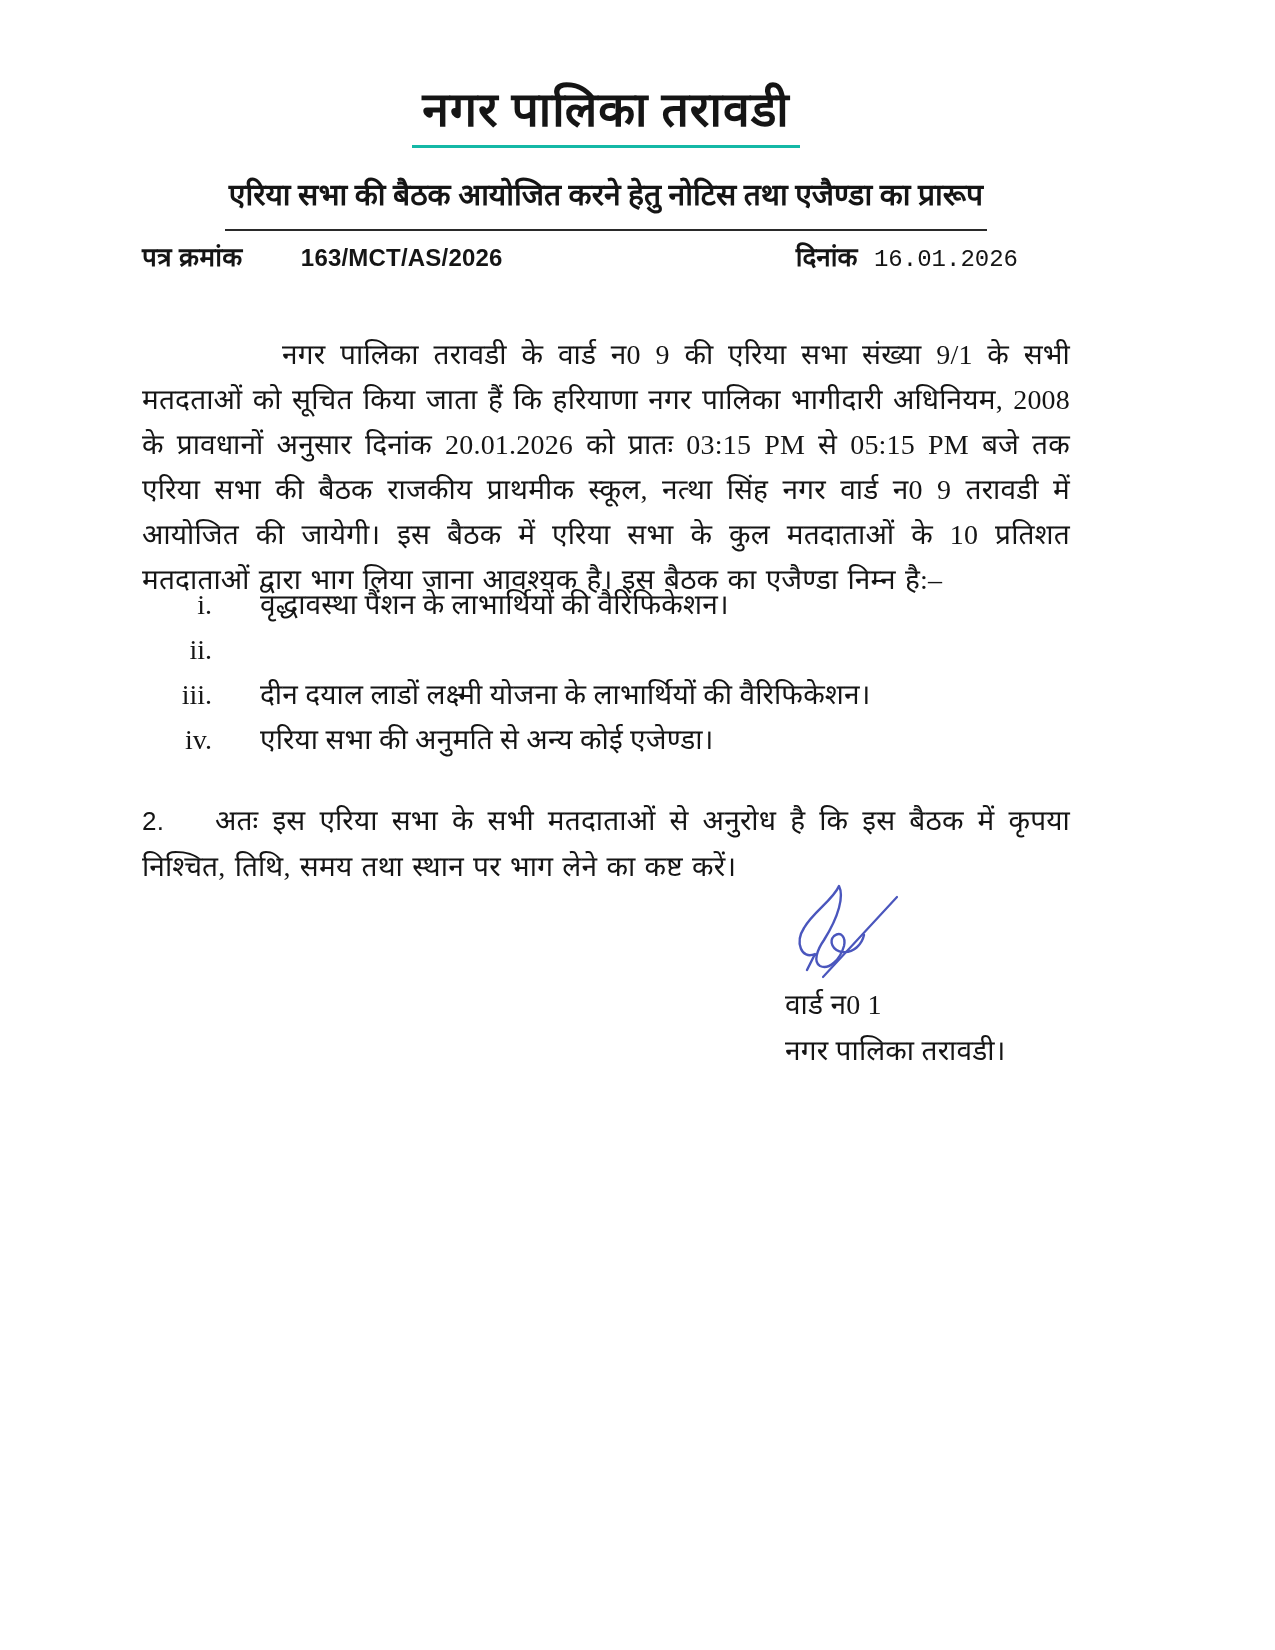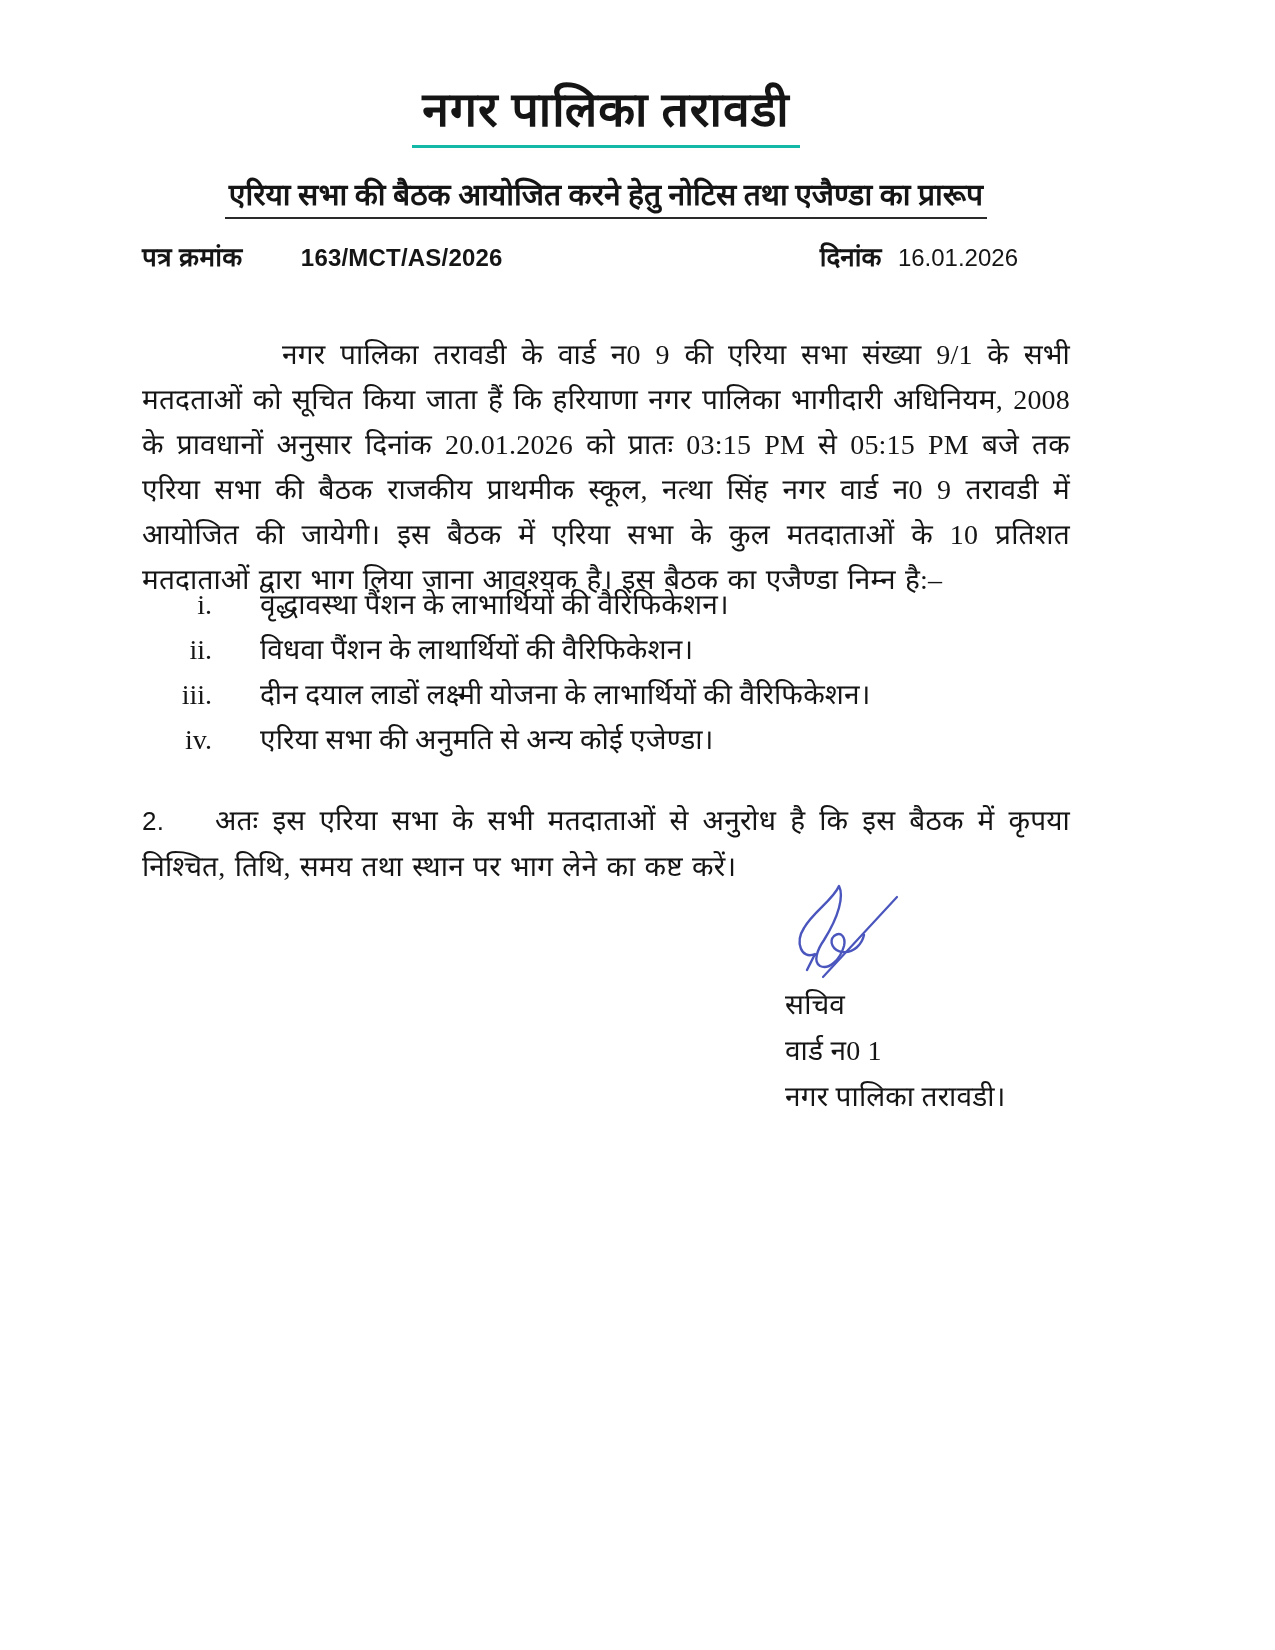--- a/index.html
+++ b/index.html
@@ -36,21 +36,21 @@
   }
   .subtitle-wrap {
     top: 178px;
     text-align: center;
   }
   .subtitle {
     display: inline-block;
     font-size: 30px;
     font-weight: bold;
     border-bottom: 2px solid #2a2a2a;
-    padding: 0 4px 4px 4px;
+    padding: 0 4px 16px 4px;
     line-height: 1.15;
   }
   
   .meta-row {
     top: 238px;
     display: flex;
     justify-content: space-between;
     align-items: baseline;
     font-size: 26px;
   }
@@ -62,21 +62,21 @@
   .letter-no {
     font-family: "Liberation Sans", "DejaVu Sans", sans-serif;
     font-weight: bold;
     font-size: 24px;
     margin-left: 58px;
     letter-spacing: 0.2px;
   }
   .meta-right { padding-right: 52px; }
   .date-label { font-weight: bold; }
   .date-value {
-    font-family: Liberation Sans, sans-serif;
+    font-family: Liberation Mono, monospace;
     font-size: 24px;
     margin-left: 10px;
   }
   
   .para1 {
     top: 332px;
     font-size: 28px;
     line-height: 45px;
     text-align: justify;
     text-indent: 140px;
@@ -159,21 +159,20 @@
 
 <div class="content abs para1">नगर पालिका तरावडी के वार्ड न0 9 की एरिया सभा संख्या 9/1 के सभी मतदताओं को सूचित किया जाता हैं कि हरियाणा नगर पालिका भागीदारी अधिनियम, 2008 के प्रावधानों अनुसार दिनांक 20.01.2026 को प्रातः 03:15 PM से 05:15 PM बजे तक एरिया सभा की बैठक राजकीय प्राथमीक स्कूल, नत्था सिंह नगर वार्ड न0 9 तरावडी में आयोजित की जायेगी। इस बैठक में एरिया सभा के कुल मतदाताओं के 10 प्रतिशत मतदाताओं द्वारा भाग लिया जाना आवश्यक है। इस बैठक का एजैण्डा निम्न है:–</div>
 
 <div class="content abs agenda">
   <div class="agenda-row">
     <span class="agenda-num">i.</span>
     <span class="agenda-text">वृद्धावस्था पैंशन के लाभार्थियों की वैरिफिकेशन।</span>
   </div>
   <div class="agenda-row">
     <span class="agenda-num">ii.</span>
-    <span class="agenda-text">विधवा पैंशन के लाथार्थियों की वैरिफिकेशन।</span>
   </div>
   <div class="agenda-row">
     <span class="agenda-num">iii.</span>
     <span class="agenda-text">दीन दयाल लाडों लक्ष्मी योजना के लाभार्थियों की वैरिफिकेशन।</span>
   </div>
   <div class="agenda-row">
     <span class="agenda-num">iv.</span>
     <span class="agenda-text">एरिया सभा की अनुमति से अन्य कोई एजेण्डा।</span>
   </div>
 </div>
@@ -181,17 +180,16 @@
 <div class="content abs para2">
   <span class="p2num">2.</span><span>अतः इस एरिया सभा के सभी मतदाताओं से अनुरोध है कि इस बैठक में कृपया निश्चित, तिथि, समय तथा स्थान पर भाग लेने का कष्ट करें।</span>
 </div>
 
 <div class="sig-block">
   <svg class="sig-scribble" width="120" height="100" viewBox="0 0 120 100" fill="none" xmlns="http://www.w3.org/2000/svg">
     <path d="M14 90 L 22 74 C 8 80, 2 62, 11 48 C 20 32, 40 20, 46 6 C 51 16, 46 36, 31 60 C 24 70, 20 82, 27 86 C 36 90, 47 80, 51 66 C 53 57, 48 51, 41 56 C 36 61, 39 71, 50 72 C 61 73, 69 64, 71 55" stroke="#4a56bd" stroke-width="2.4" stroke-linecap="round" stroke-linejoin="round"></path>
     <path d="M30 97 L 104 17" stroke="#4a56bd" stroke-width="2.2" stroke-linecap="round"></path>
   </svg>
   <div class="sig-lines">
-    <div>सचिव</div>
     <div>वार्ड न0 1</div>
     <div>नगर पालिका तरावडी।</div>
   </div>
 </div>
 
 </body></html>

